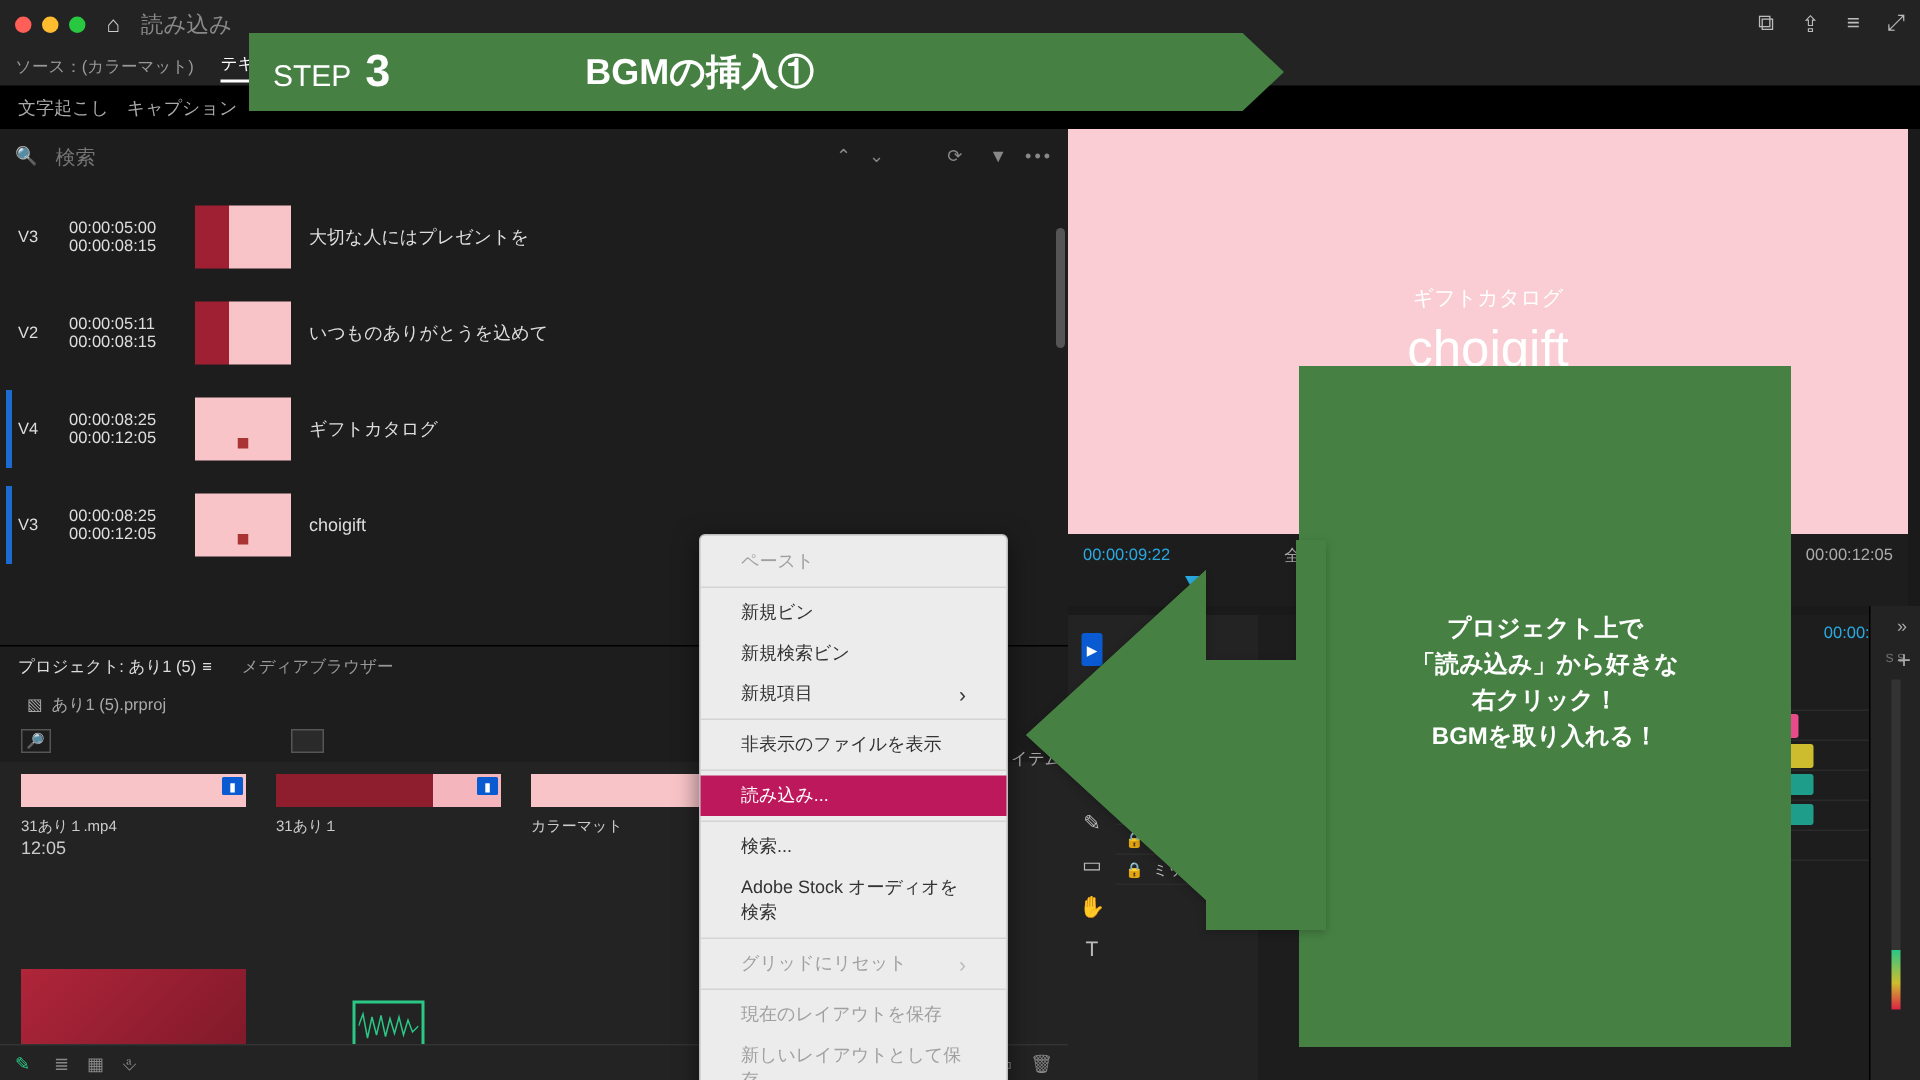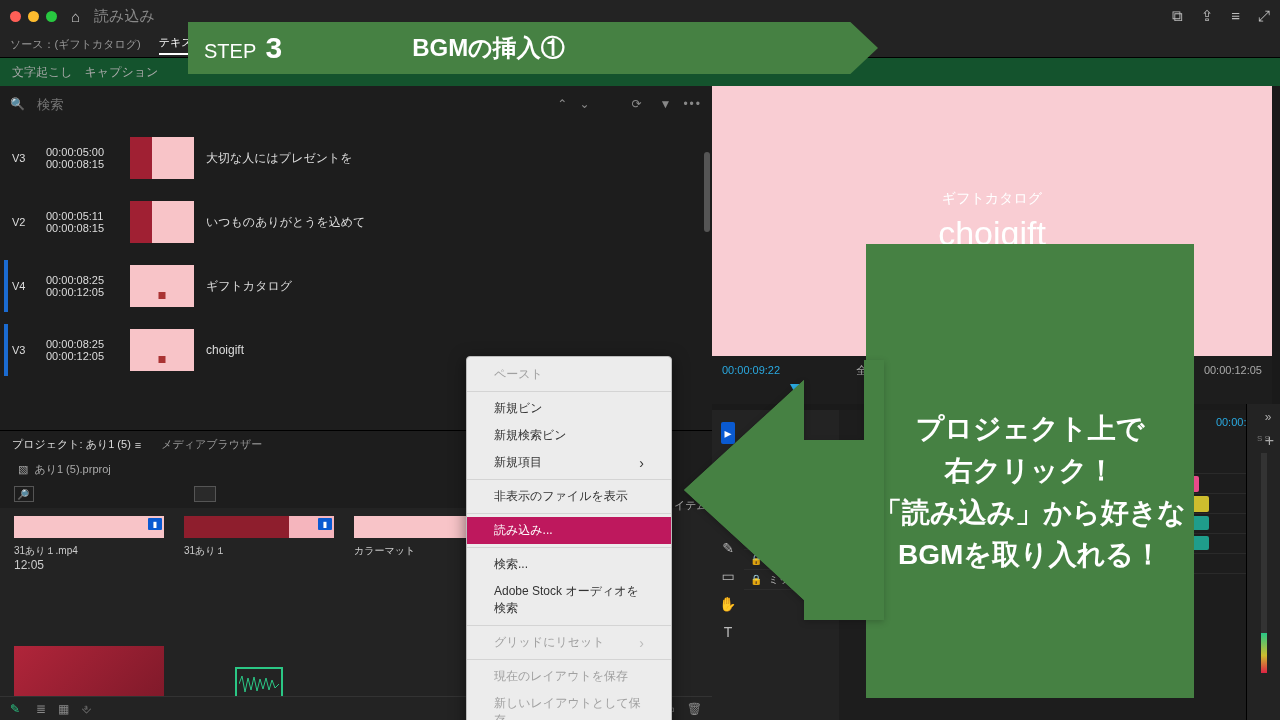--- a/index.html
+++ b/index.html
@@ -13,21 +13,21 @@
   .home-icon { color:#ccc; font-size:15px; }
   .titlebar .title { color:#888; font-size:15px; }
   .titlebar .right { margin-left:auto; display:flex; gap:18px; color:#bbb; font-size:15px;}
   
   
   .workspace-row { height: 26px; background:#232323; display:flex; align-items:center; padding:0 10px; gap:18px; font-size:11px; color:#999; border-bottom:1px solid #000;}
   .workspace-row .tab { cursor:pointer; }
   .workspace-row .tab.active { color:#fff; border-bottom:2px solid #fff; padding-bottom:3px;}
   
   
-  .sub-tabs { height:28px; background:#14532d; display:flex; align-items:center; gap:12px; padding:0 12px; font-size:12px; color:#aaa;}
+  .sub-tabs { height:28px; background:#000000; display:flex; align-items:center; gap:12px; padding:0 12px; font-size:12px; color:#aaa;}
   
   
   .main { position:absolute; top:86px; left:0; right:0; bottom:0; display:flex; }
   .left-col { width:712px; display:flex; flex-direction:column; }
   .right-col { flex:1; display:flex; flex-direction:column; position:relative; }
   
   
   .search-row { height:36px; background:#1d1d1d; display:flex; align-items:center; padding:0 10px; gap:12px; color:#888;}
   .search-row input { background:transparent; border:none; color:#ccc; outline:none; flex:1;}
   .sr-icons { display:flex; gap:18px; margin-left:30px;}
@@ -107,27 +107,27 @@
   .tc-row { height:20px; border-bottom:1px solid #2a2a2a; position:relative;}
   .clip { position:absolute; height:16px; top:2px; border-radius:2px;}
   .clip.pink { background:#e84b8a; left:300px; width:60px;}
   .clip.pink2 { background:#e84b8a; left:300px; width:60px;}
   .clip.yellow { background:#cdbd2e; left:340px; width:30px;}
   .clip.teal { background:#1f9d8b; left:300px; width:70px; height:14px;}
   .tl-topright { position:absolute; right:6px; top:410px; display:flex; flex-direction:column; gap:8px; color:#aaa;}
   .tl-topright .plus { font-size:16px;}
   
   
-  .step-banner { position:absolute; top:22px; left:188px; width:690px; height:52px; background:#468143; display:flex; align-items:center; z-index:60; clip-path: polygon(0 0, 96% 0, 100% 50%, 96% 100%, 0 100%); text-align: center;}
+  .step-banner { position:absolute; top:22px; left:166px; width:690px; height:52px; background:#468143; display:flex; align-items:center; z-index:60; clip-path: polygon(0 0, 96% 0, 100% 50%, 96% 100%, 0 100%); text-align: center;}
   .step-banner .step { color:#fff; font-size:20px; margin-left:16px;}
   .step-banner .step b { font-size:30px; font-weight:600; margin-left:4px;}
   .step-banner .stitle { color:#fff; font-size:24px; font-weight:600; margin-left:130px;}
   
   .callout { position:absolute; right:86px; top:244px; width:328px; height:454px; background:#468143; z-index:55; display:flex; align-items:flex-start; justify-content:center; padding-top:164px;}
-  .callout .ctext { color:#fff; font-size:28px; font-weight:600; text-align:center; line-height:1.5;}
+  .callout .ctext { color:#fff; font-size:16px; font-weight:600; text-align:center; line-height:1.5;}
   .arrow-shape { position:absolute; left:684px; top:360px; z-index:56;}
   .arrow-shape svg { filter: drop-shadow(0 2px 3px rgba(0,0,0,.2));}
   
   
   .mixer { position:absolute; right:0; top:404px; width:34px; bottom:0; background:#232323; border-left:1px solid #000; display:flex; flex-direction:column; align-items:center; padding-top:30px; gap:6px; font-size:8px; color:#777;}
   .mixer .lvl { width:6px; height:220px; background:linear-gradient(180deg,#333 0%,#333 82%, #2bc785 82%, #cdbd2e 92%, #d24 100%); margin-top:4px;}
   
   
   .eg-row { position:relative;}
 </style>
@@ -144,21 +144,21 @@
   <span class="title">読み込み</span>
   <div class="right">
     <span>⧉</span>
     <span>⇪</span>
     <span>≡</span>
     <span>⤢</span>
   </div>
 </div>
 
 <div class="workspace-row">
-  <span class="tab">ソース：(ギフトカタログ)</span>
+  <span class="tab">ソース：(カラーマット)</span>
   <span class="tab active">テキスト</span>
 </div>
 
 <div class="sub-tabs">
   <span>文字起こし</span>
   <span>キャプション</span>
 </div>
 
 <div class="main">
   <div class="left-col">
@@ -371,22 +371,22 @@
 <span class="ctx-side">イテム</span>
 
 <div class="step-banner">
   <span class="step"><span>STEP</span> <b>3</b></span>
   <span class="stitle">BGMの挿入①</span>
 </div>
 
 <div class="callout">
   <div class="ctext">
     <div>プロジェクト上で</div>
+    <div>「読み込み」から好きな</div>
     <div>右クリック！</div>
-    <div>「読み込み」から好きな</div>
     <div>BGMを取り入れる！</div>
   </div>
 </div>
 
 <div class="arrow-shape">
   <svg width="200" height="260" viewBox="0 0 200 260">
     <polygon points="0,130 120,20 120,80 180,80 180,0 200,0 200,260 120,260 120,180 120,240 0,130" fill="#468143"></polygon>
     <polygon points="0,130 120,20 120,80 200,80 200,180 120,180 120,240" fill="#468143"></polygon>
   </svg>
 </div>

